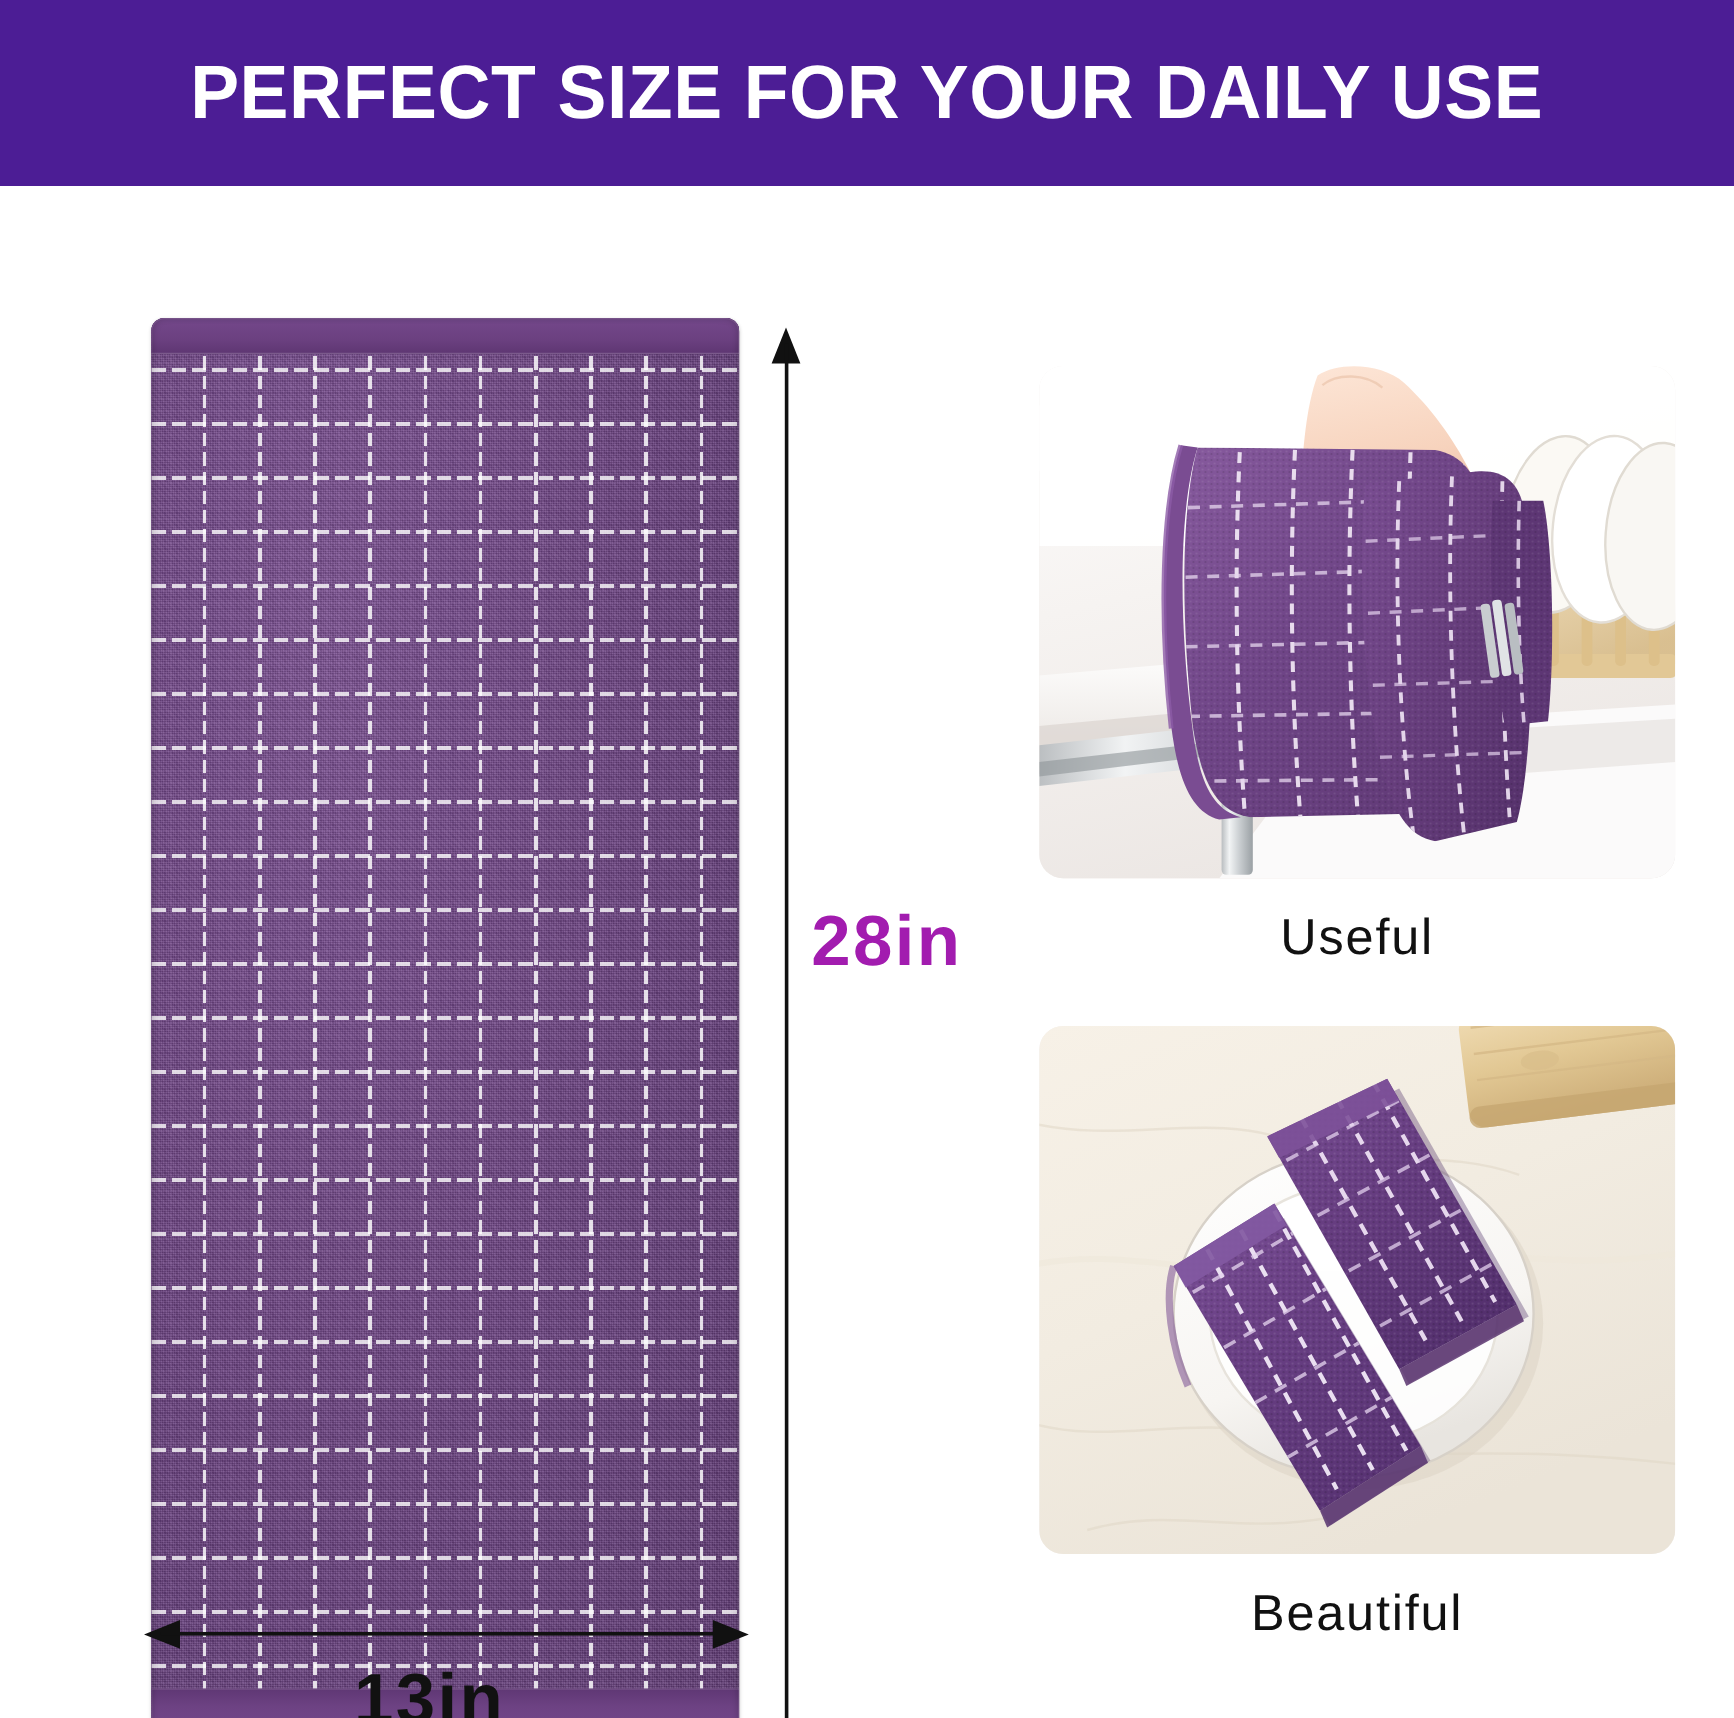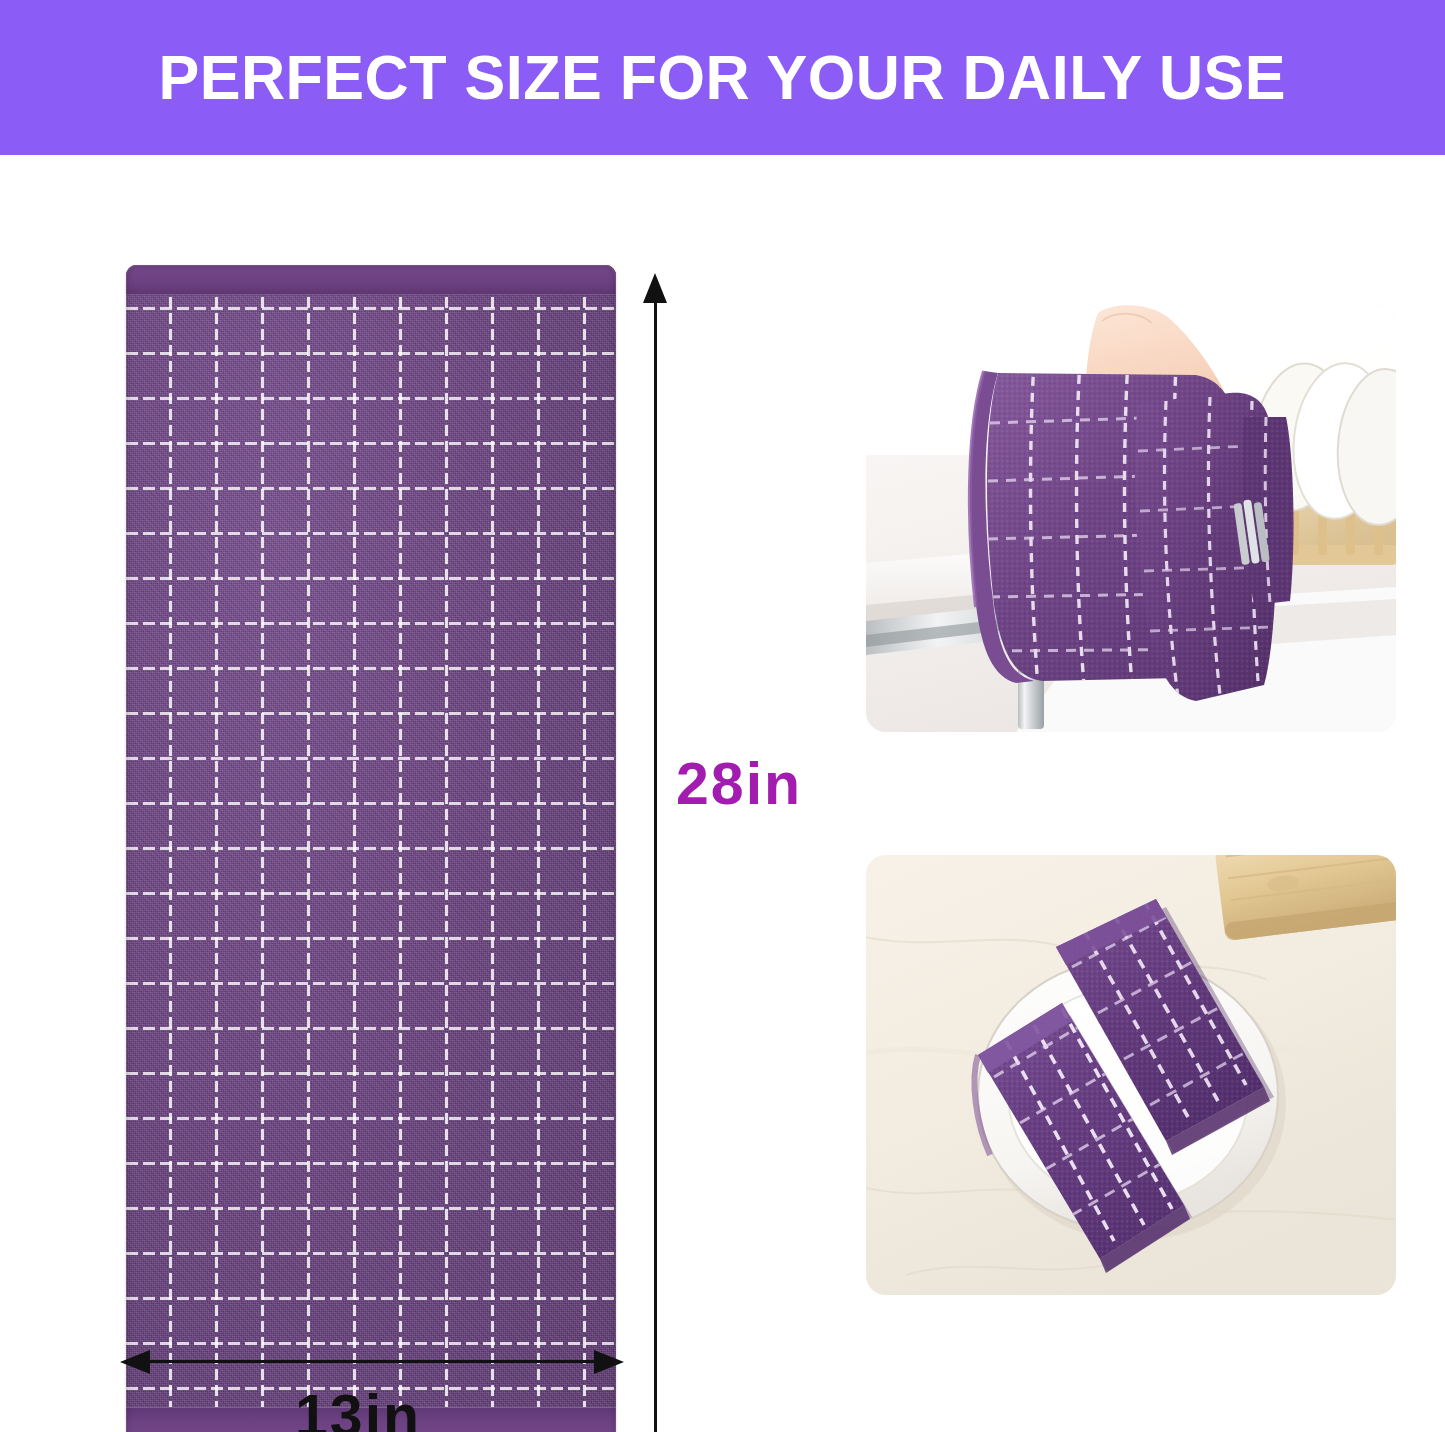--- a/index.html
+++ b/index.html
@@ -5,21 +5,21 @@
   html,body{margin:0;padding:0;background:#ffffff;}
   body{
     width:1445px;height:1432px;position:relative;overflow:hidden;
     font-family:"Liberation Sans","DejaVu Sans",sans-serif;
     background:#ffffff;
   }
 
   
   #header-banner{
     position:absolute;left:0;top:0;width:1445px;height:155px;
-    background:#8b5cf6;
+    background:#4c1d95;
     display:flex;align-items:center;justify-content:center;
   }
   #header-title{
     color:#ffffff;
     font-family:"Liberation Sans","DejaVu Sans",sans-serif;
     font-weight:bold;
     font-size:63px;
     letter-spacing:0.5px;
     transform:scaleX(0.97);
     white-space:nowrap;
@@ -311,20 +311,21 @@
 
       <g transform="rotate(-8 390 230)">
         <rect x="372" y="196" width="8" height="62" rx="3" fill="#c9cdd0"></rect>
         <rect x="382" y="194" width="8" height="64" rx="3" fill="#e0e3e5"></rect>
         <rect x="392" y="198" width="8" height="60" rx="3" fill="#b9bec2"></rect>
       </g>
 
       <rect width="530" height="427" fill="none"></rect>
     </svg>
   </div>
+  <div class="photo-caption" id="caption-useful">Useful</div>
 </div>
 
 <div class="photo-card" id="photo-card-beautiful">
   <div class="photo-frame" id="photo-frame-beautiful">
     <svg width="530" height="440" viewBox="0 0 530 440" xmlns="http://www.w3.org/2000/svg">
       <defs>
         <linearGradient id="bBg" x1="0" y1="0" x2="0.5" y2="1">
           <stop offset="0" stop-color="#f7f1e7"></stop>
           <stop offset="0.5" stop-color="#f2ece1"></stop>
           <stop offset="1" stop-color="#ebe4d8"></stop>
@@ -420,13 +421,14 @@
           <path d="M154 268 L244 216"></path>
           <path d="M180 314 L270 262"></path>
           <path d="M206 360 L296 308"></path>
         </g>
       </g>
       <path d="M112 200 L196 148 L206 166 L122 218 Z" fill="#8259a2" opacity="0.92"></path>
       <path d="M318 350 L234 404 L240 418 L324 364 Z" fill="#57326e" opacity="0.85"></path>
       <path d="M112 200 C104 226 110 268 124 300" stroke="#7a4e93" stroke-width="6" fill="none" opacity="0.55"></path>
     </svg>
   </div>
+  <div class="photo-caption" id="caption-beautiful">Beautiful</div>
 </div>
 
 </body></html>

